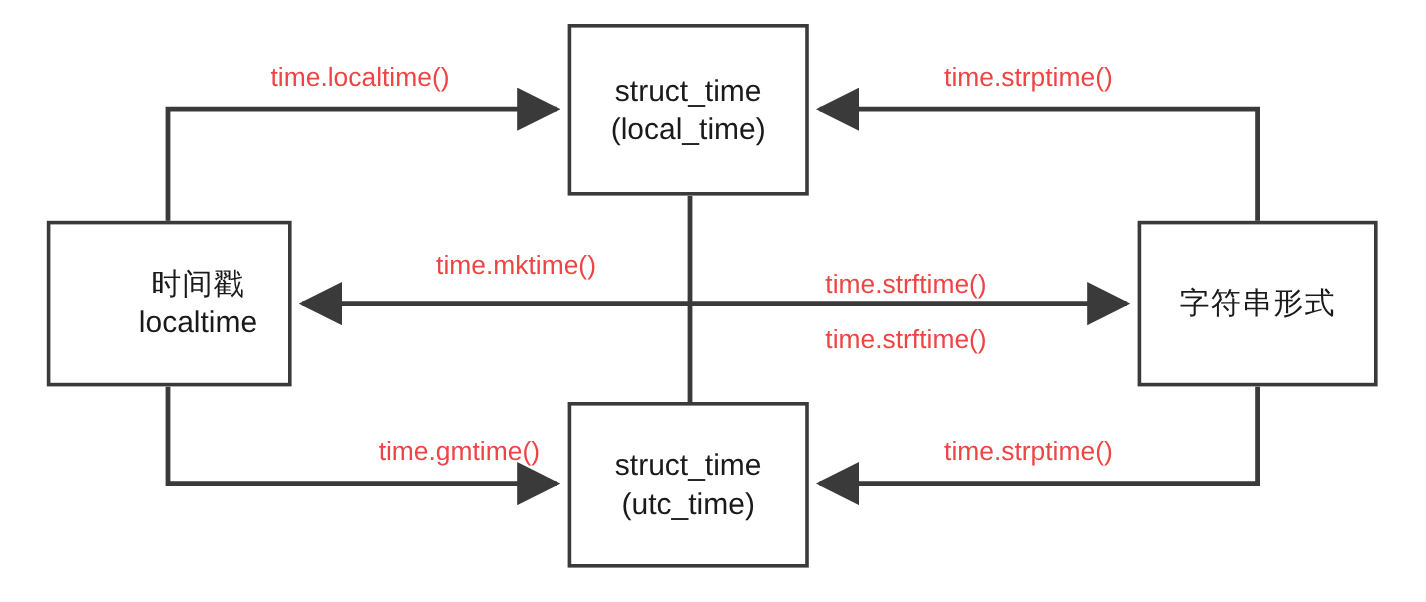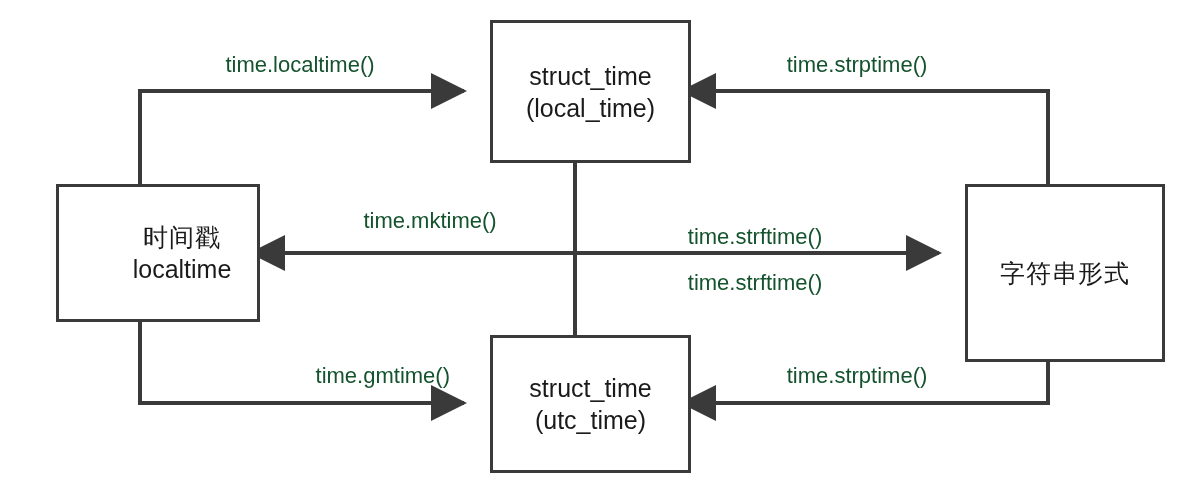--- a/index.html
+++ b/index.html
@@ -29,37 +29,36 @@
     box-sizing: border-box;
     border: 3px solid #3a3a3a;
     background: #ffffff;
     display: flex;
     flex-direction: column;
     align-items: center;
     justify-content: center;
     color: #1a1a1a;
     line-height: 1.28;
     text-align: center;
-    margin-left: 17px;
   }
   .node-line {
     display: block;
     white-space: nowrap;
   }
   .node-cjk {
     font-size: 25px;
     letter-spacing: 1px;
   }
   .node-latin {
     font-size: 25px;
   }
   .edge-label {
     position: absolute;
     font-size: 22px;
-    color: #14532d;
+    color: #ef4444;
     white-space: nowrap;
     text-align: center;
     background: transparent;
   }
 </style>
 </head>
 <body>
 
 <div id="diagram-root">
 
@@ -96,21 +95,21 @@
   <div class="node-box" style="left:473px; top:20px; width:201px; height:143px;">
     <span class="node-line node-latin">struct_time</span>
     <span class="node-line node-latin">(local_time)</span>
   </div>
 
   <div class="node-box" style="left:39px; top:184px; width:204px; height:138px;padding-left:48px;">
     <span class="node-line node-cjk">时间戳</span>
     <span class="node-line node-latin">localtime</span>
   </div>
 
-  <div class="node-box" style="left:948px; top:184px; width:200px; height:178px;">
+  <div class="node-box" style="left:948px; top:184px; width:200px; height:138px;">
     <span class="node-line node-cjk">字符串形式</span>
   </div>
 
   <div class="node-box" style="left:473px; top:335px; width:201px; height:138px;">
     <span class="node-line node-latin">struct_time</span>
     <span class="node-line node-latin">(utc_time)</span>
   </div>
 
   <div class="edge-label" style="left:150px; top:52px; width:300px;">time.localtime()</div>
 

